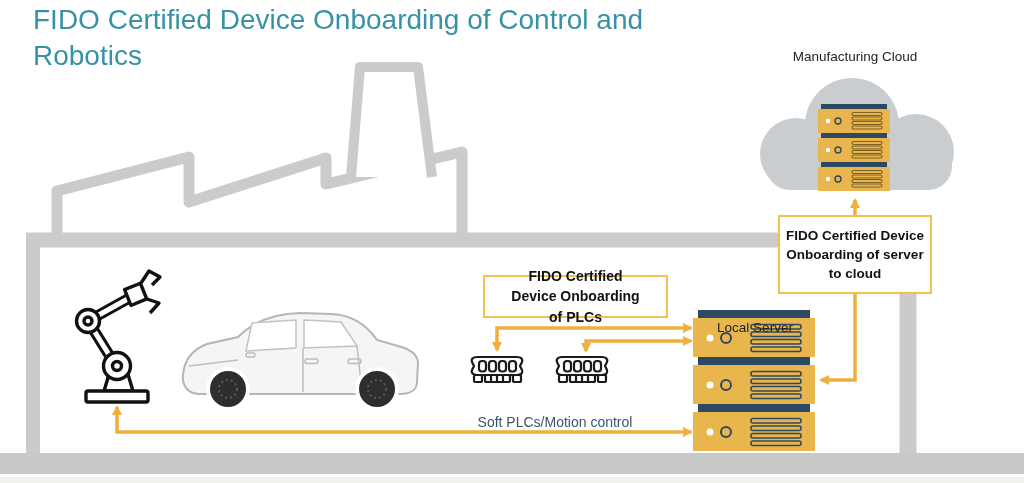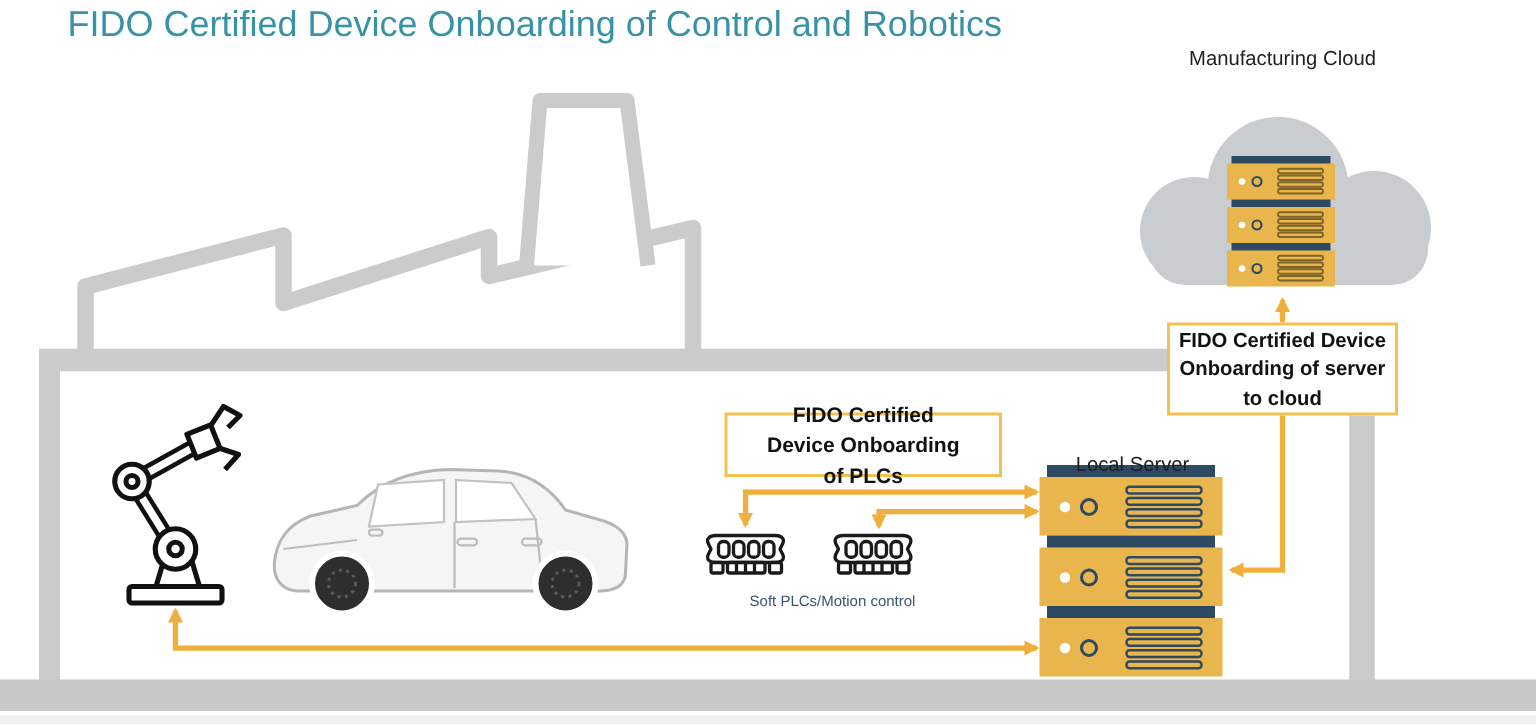--- a/index.html
+++ b/index.html
@@ -15,36 +15,36 @@
     --plc-text:#3a5570;
     --icon-black:#1a1a1a;
   }
   html,body{margin:0;padding:0;}
   body{font-family:"Liberation Sans", sans-serif; background:#ffffff;}
   .stage{position:relative;width:1024px;height:483px;overflow:hidden;background:#fff;}
   .stage > svg{position:absolute;left:0;top:0;}
 
   .page-title{
     position:absolute;left:33px;top:2px;width:640px;
-    font-size:24px;line-height:1.28;color:var(--title-teal);
-    font-weight:500;letter-spacing:0px;margin-left:12px;
+    font-size:28px;line-height:1.28;color:var(--title-teal);
+    font-weight:500;letter-spacing:0px;
   }
-  .plain-label{position:absolute;color:#1f1f1f;text-align:center;}
+  .plain-label{position:absolute;color:#1f1f1f;text-align:center;margin-top:18px;}
   .lbl-cloud{left:790px;top:30px;width:130px;font-size:13.5px;line-height:1.35;}
   .lbl-localserver{left:685px;top:302px;width:140px;font-size:13.5px;}
-  .lbl-plcs{left:455px;top:396px;width:200px;font-size:10px;color:var(--plc-text);}
+  .lbl-plcs{left:455px;top:396px;width:200px;font-size:14px;color:var(--plc-text);}
 
   .callout{
     position:absolute;background:#ffffff;border:2px solid var(--box-border);
     color:#111;font-weight:bold;text-align:center;
     display:flex;align-items:center;justify-content:center;
     box-sizing:border-box;
   }
   .callout-plc{left:483px;top:275px;width:185px;height:43px;font-size:14px;line-height:1.45;padding:2px 19px;}
-  .callout-cloud{left:778px;top:215px;width:154px;height:62px;font-size:13.5px;line-height:1.42;padding:2px 4px;}
+  .callout-cloud{left:778px;top:215px;width:154px;height:79px;font-size:13.5px;line-height:1.42;padding:2px 4px;}
 
   
   .f-stroke{stroke:var(--factory-gray);fill:none;}
   .f-fill{fill:var(--factory-gray);}
   .cloud{fill:var(--cloud-gray);}
   .arrow{stroke:var(--accent-yellow);stroke-width:3.5;fill:none;}
   .ah{fill:var(--accent-yellow);}
   .srv-bar{fill:var(--server-bar);}
   .srv-body{fill:var(--server-body);}
   .srv-dot{fill:#ffffff;}

